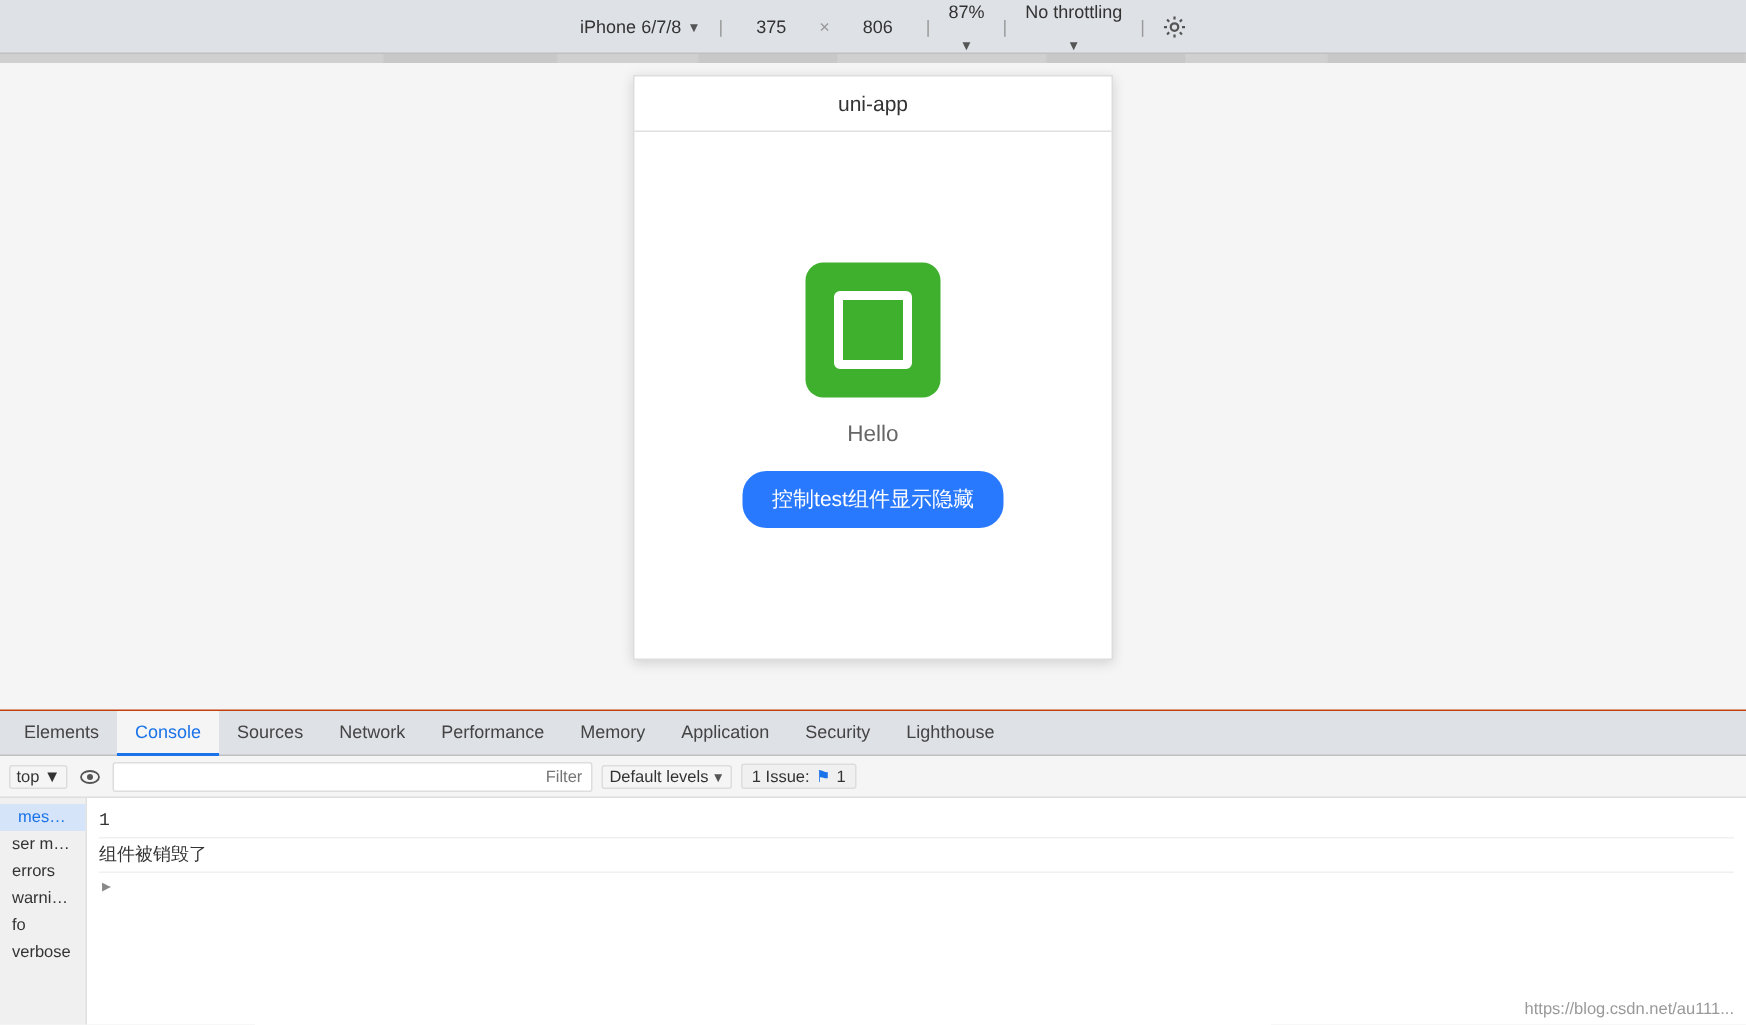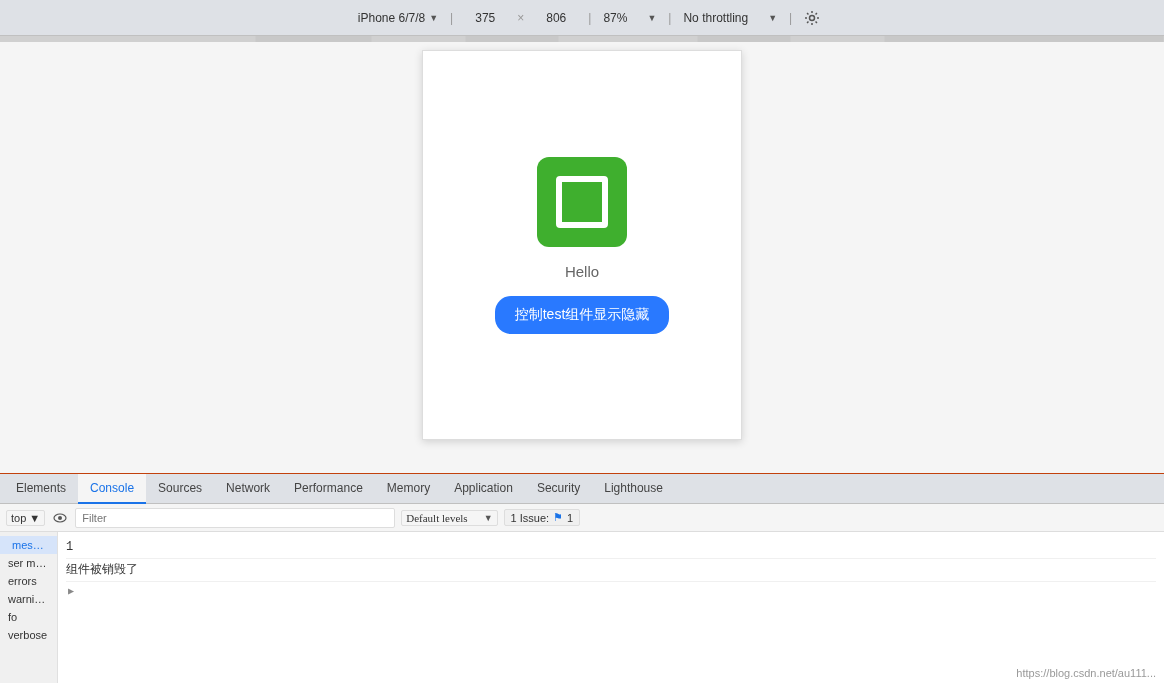--- a/index.html
+++ b/index.html
@@ -46,21 +46,22 @@
       text-align: center;
     }
     .toolbar-btn {
       font-size: 12px;
       color: #333;
       background: transparent;
       border: none;
       cursor: pointer;
       display: flex;
       align-items: center;
-      gap: 20px;
+      gap: 10px;
+      flex-direction: column;
     }
     .caret { font-size: 9px; color: #555; }
 
     
     .progress-bar-area {
       height: 6px;
       background: #e8e8e8;
       display: flex;
       flex-shrink: 0;
     }
@@ -216,33 +217,33 @@
     .filter-input {
       flex: 1;
       max-width: 320px;
       height: 20px;
       border: 1px solid #ddd;
       border-radius: 2px;
       padding: 0 6px;
       font-size: 11px;
       background: white;
       color: #333;
+      text-align: right;
     }
     .levels-select {
       font-size: 11px;
       background: transparent;
       border: 1px solid #ddd;
       border-radius: 2px;
       padding: 1px 4px;
       color: #333;
       cursor: pointer;
       display: flex;
       align-items: center;
-      gap: 16px;
-      font-family: Liberation Serif, serif;
+      gap: 2px;
     }
     .issue-badge {
       display: flex;
       align-items: center;
       gap: 4px;
       font-size: 11px;
       color: #333;
       background: #f0f0f0;
       border: 1px solid #ddd;
       border-radius: 2px;
@@ -350,20 +351,21 @@
   <div class="progress-segment" style="width:12%; background:#d0d0d0;"></div>
   <div class="progress-segment" style="width:8%; background:#c8c8c8;"></div>
   <div class="progress-segment" style="width:8%; background:#d0d0d0;"></div>
   <div class="progress-segment" style="flex:1; background:#c8c8c8;"></div>
 </div>
 
 <div class="main-area" style="height: 437px; position:relative;">
 
   <div class="simulator-wrapper">
     <div class="simulator-frame">
+      <div class="simulator-title-bar">uni-app</div>
       <div class="simulator-content">
         <div class="uni-app-logo">
           <div class="uni-logo-inner"></div>
         </div>
         <div class="hello-text">Hello</div>
         <button class="control-btn">控制test组件显示隐藏</button>
       </div>
     </div>
   </div>
 

